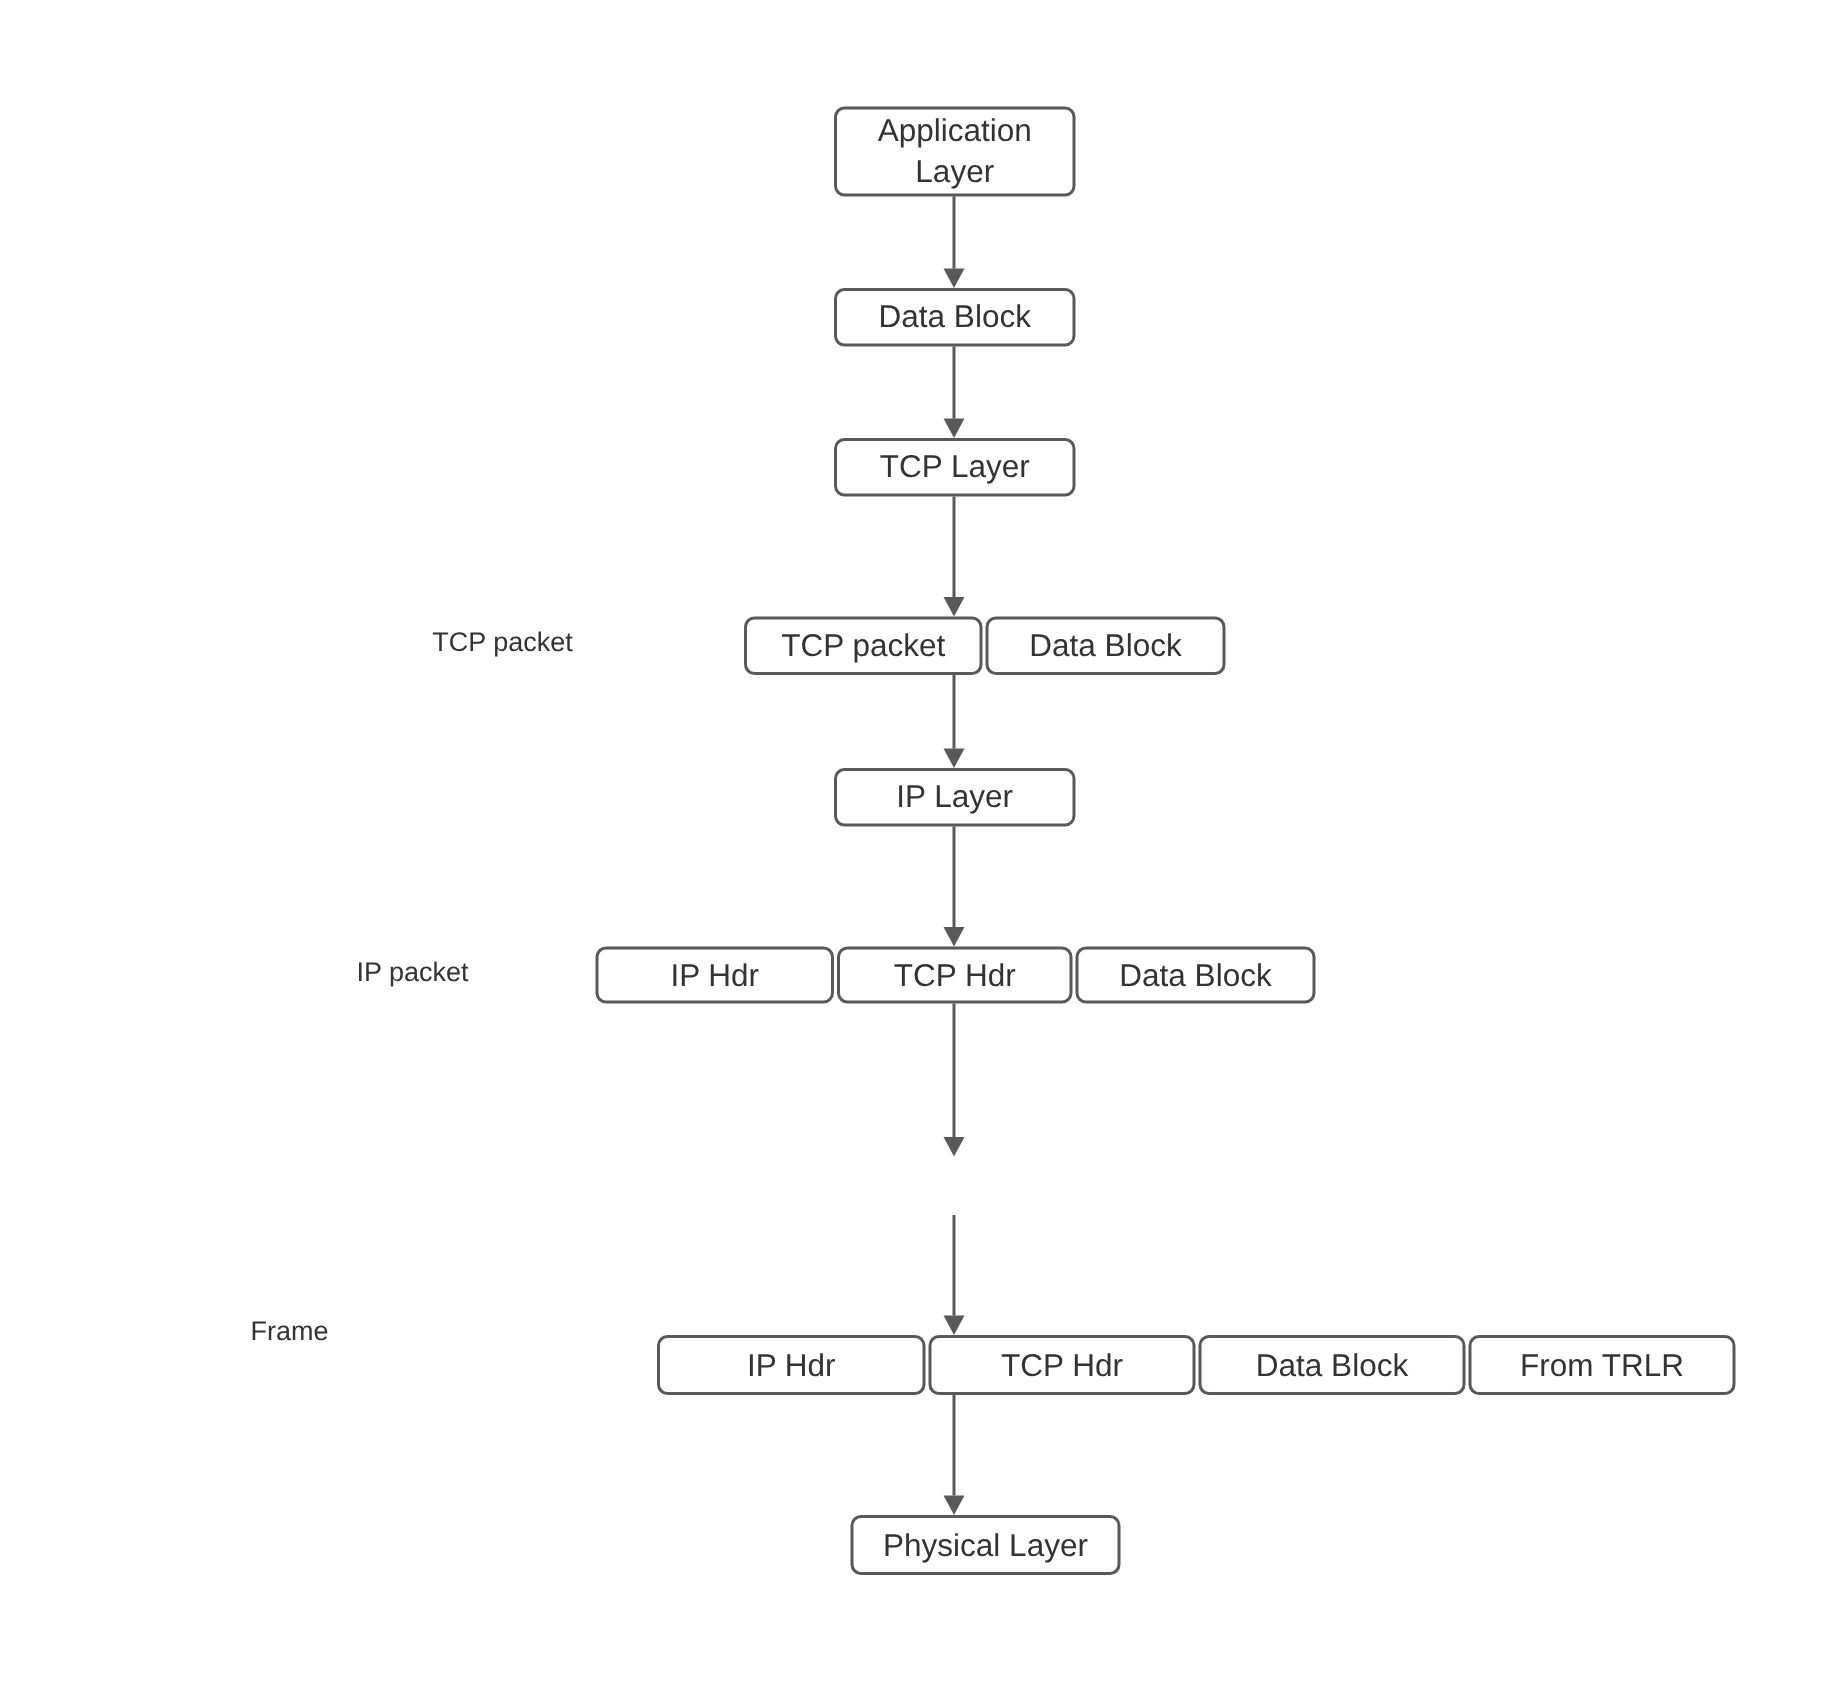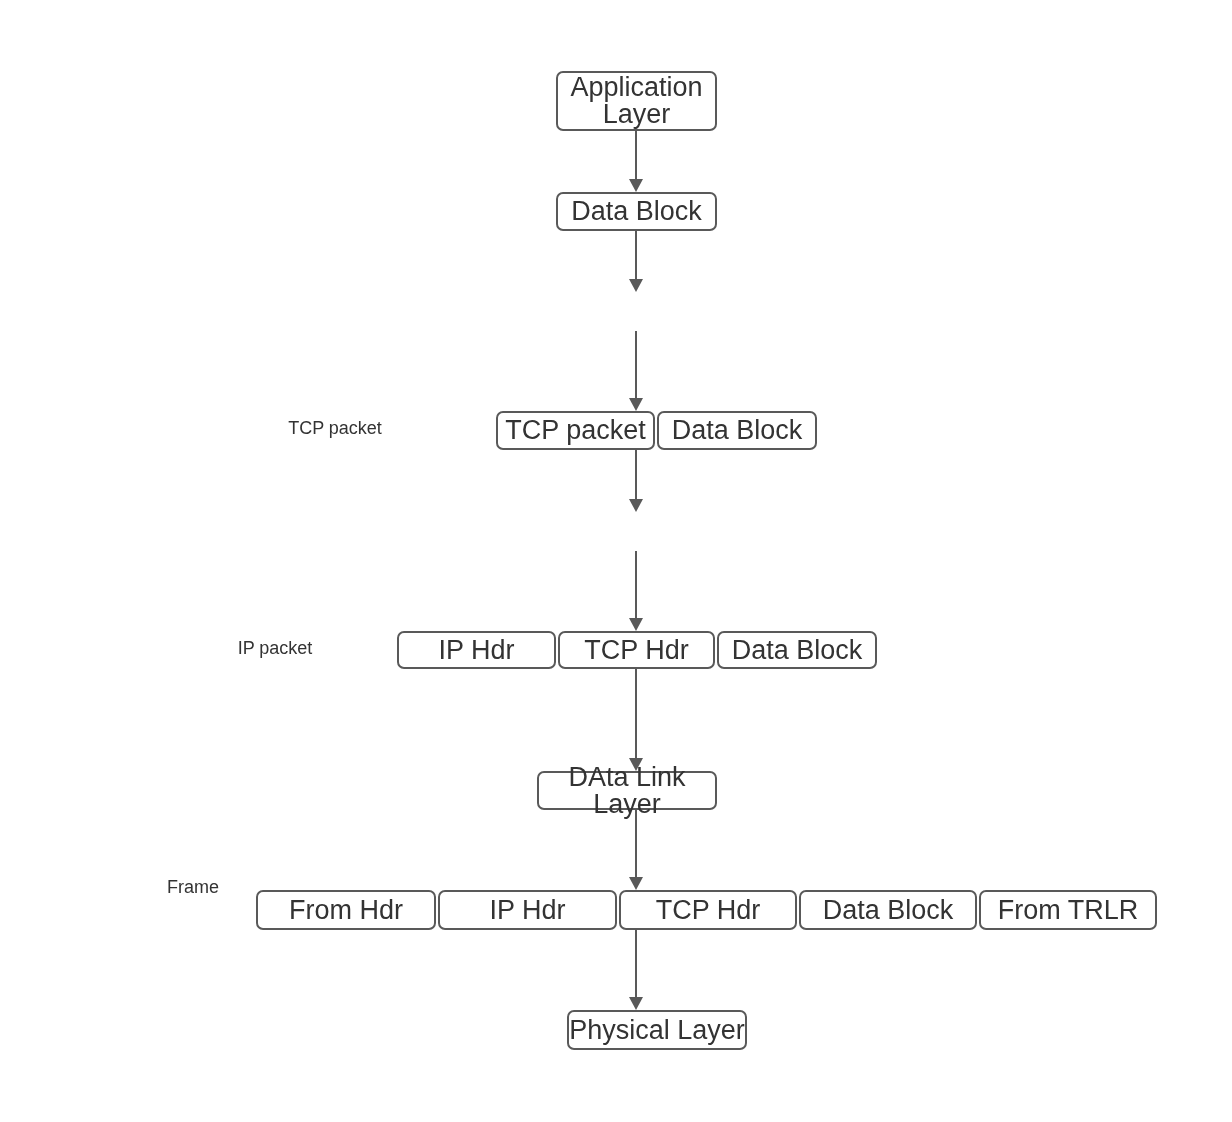--- a/index.html
+++ b/index.html
@@ -18,21 +18,21 @@
   .node {
     position: absolute;
     box-sizing: border-box;
     border: 2px solid #595959;
     border-radius: 7px;
     background: #ffffff;
     display: flex;
     align-items: center;
     justify-content: center;
     text-align: center;
-    font-size: 27px;
+    font-size: 21px;
     line-height: 27px;
     color: #333333;
     white-space: pre-line;
   }
   .side-label {
     position: absolute;
     font-size: 18px;
     color: #333333;
     text-align: center;
   }
@@ -58,35 +58,35 @@
 </style>
 </head>
 <body>
 
 <div id="canvas">
 
   <div class="node" style="left:556px;top:71px;width:161px;height:60px">Application Layer</div>
 
   <div class="node" style="left:556px;top:192px;width:161px;height:39px">Data Block</div>
 
+  <div class="node" style="left:556px;top:292px;width:161px;height:39px">TCP Layer</div>
 
   <div class="side-label" style="left:255px;top:418px;width:160px">TCP packet</div>
   <div class="node" style="left:496px;top:411px;width:159px;height:39px">TCP packet</div>
   <div class="node" style="left:657px;top:411px;width:160px;height:39px">Data Block</div>
 
+  <div class="node" style="left:556px;top:512px;width:161px;height:39px">IP Layer</div>
 
   <div class="side-label" style="left:195px;top:638px;width:160px">IP packet</div>
   <div class="node" style="left:397px;top:631px;width:159px;height:38px">IP Hdr</div>
   <div class="node" style="left:558px;top:631px;width:157px;height:38px">TCP Hdr</div>
   <div class="node" style="left:717px;top:631px;width:160px;height:38px">Data Block</div>
 
-  <div class="node" style="left:537px;top:771px;width:180px;height:39px">DAta Link Layer</div>
 
   <div class="side-label" style="left:113px;top:877px;width:160px">Frame</div>
-  <div class="node" style="left:256px;top:890px;width:180px;height:40px">From Hdr</div>
   <div class="node" style="left:438px;top:890px;width:179px;height:40px">IP Hdr</div>
   <div class="node" style="left:619px;top:890px;width:178px;height:40px">TCP Hdr</div>
   <div class="node" style="left:799px;top:890px;width:178px;height:40px">Data Block</div>
   <div class="node" style="left:979px;top:890px;width:178px;height:40px">From TRLR</div>
 
   <div class="node" style="left:567px;top:1010px;width:180px;height:40px">Physical Layer</div>
 
   <div class="arrow" style="left:629px;top:131px;height:61px">
     <div class="shaft"></div>
       <div class="head"></div>

